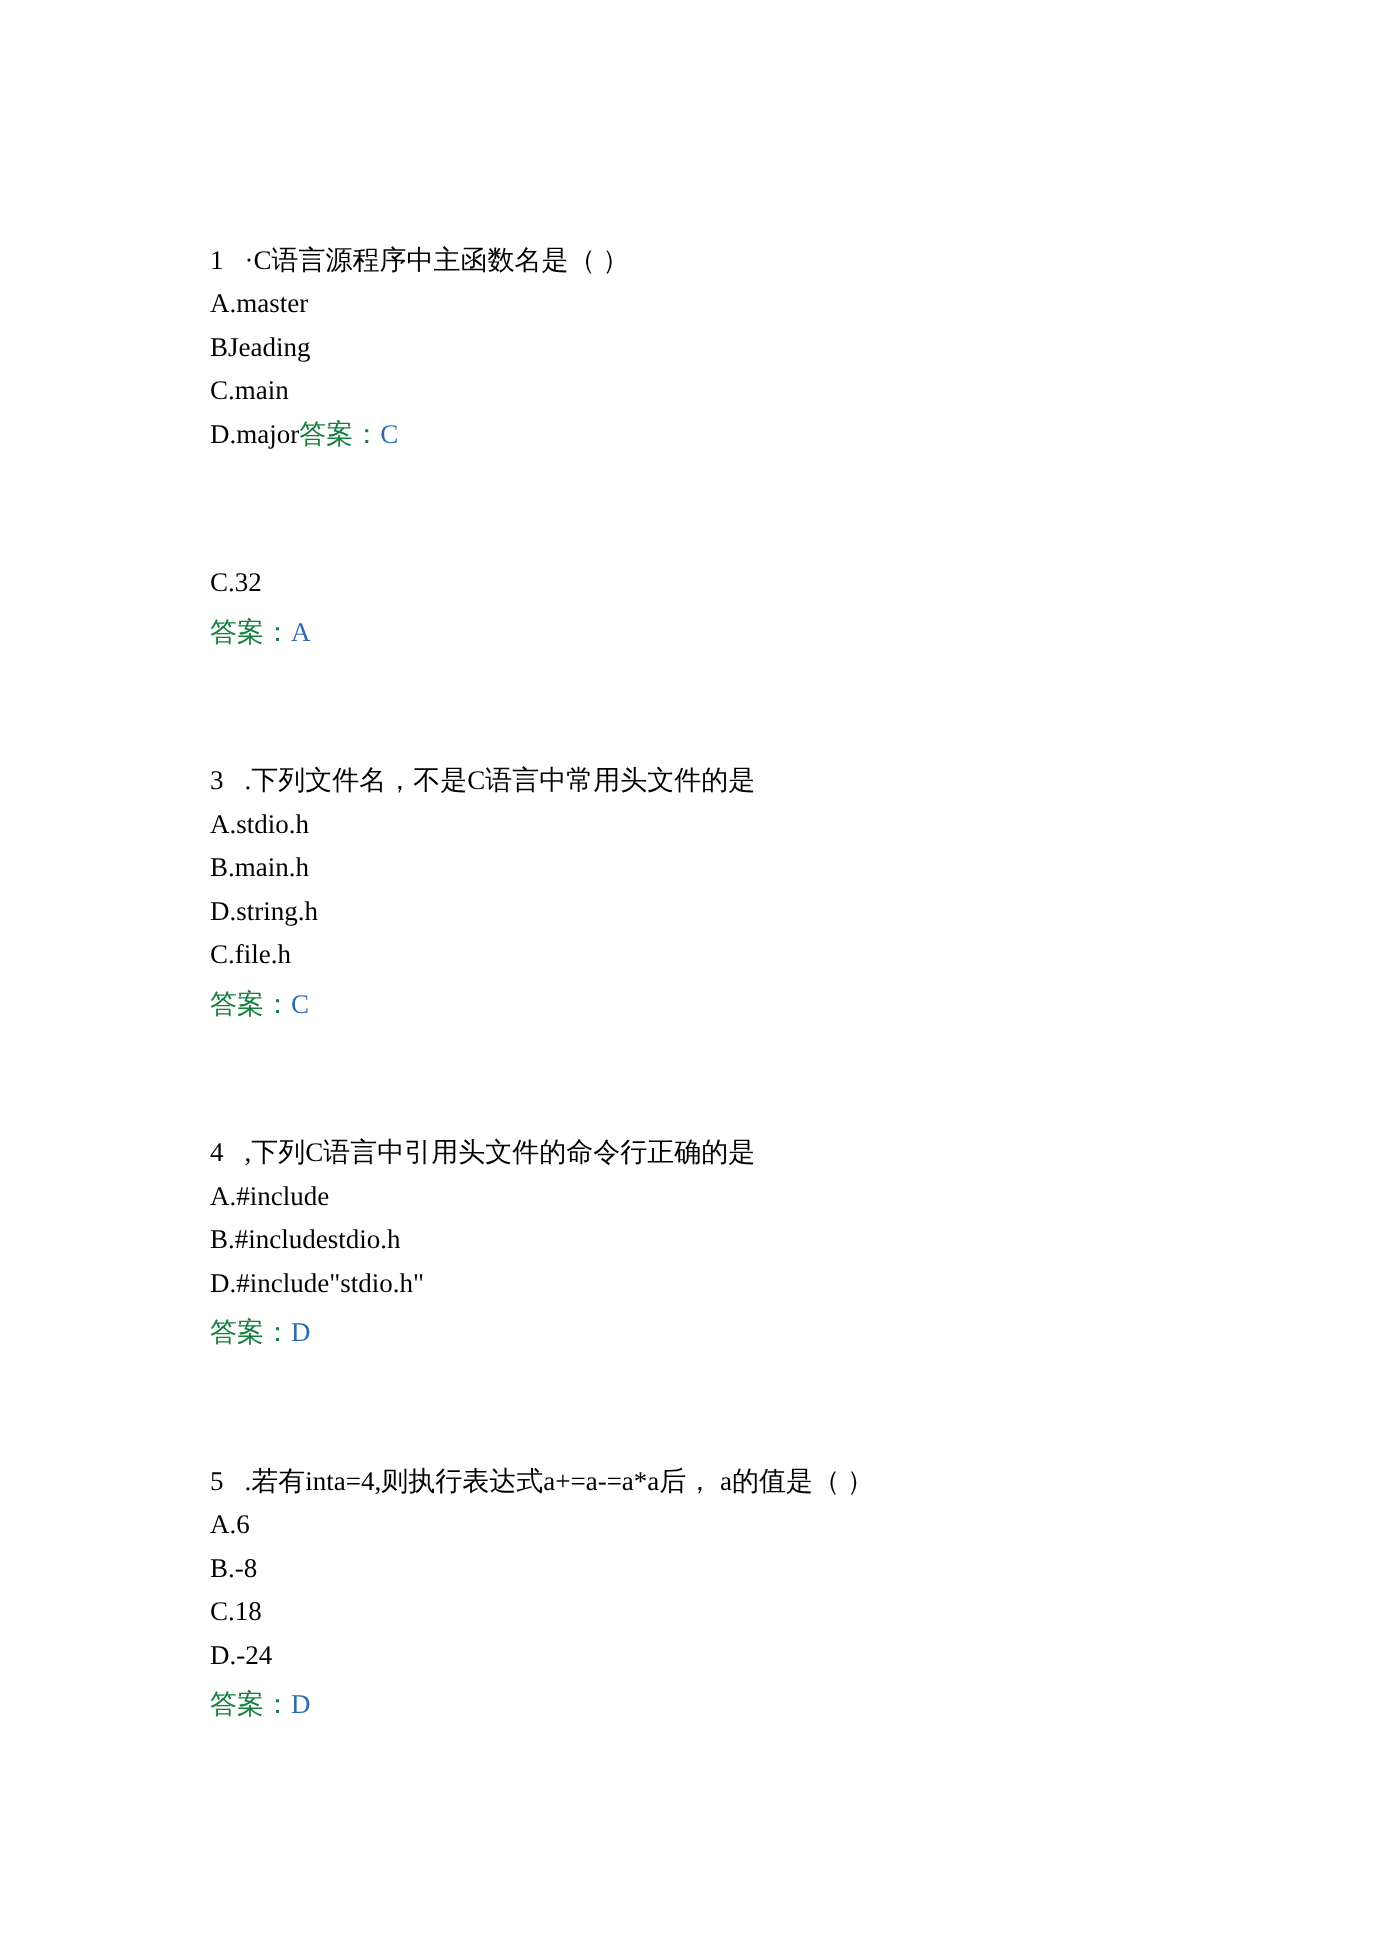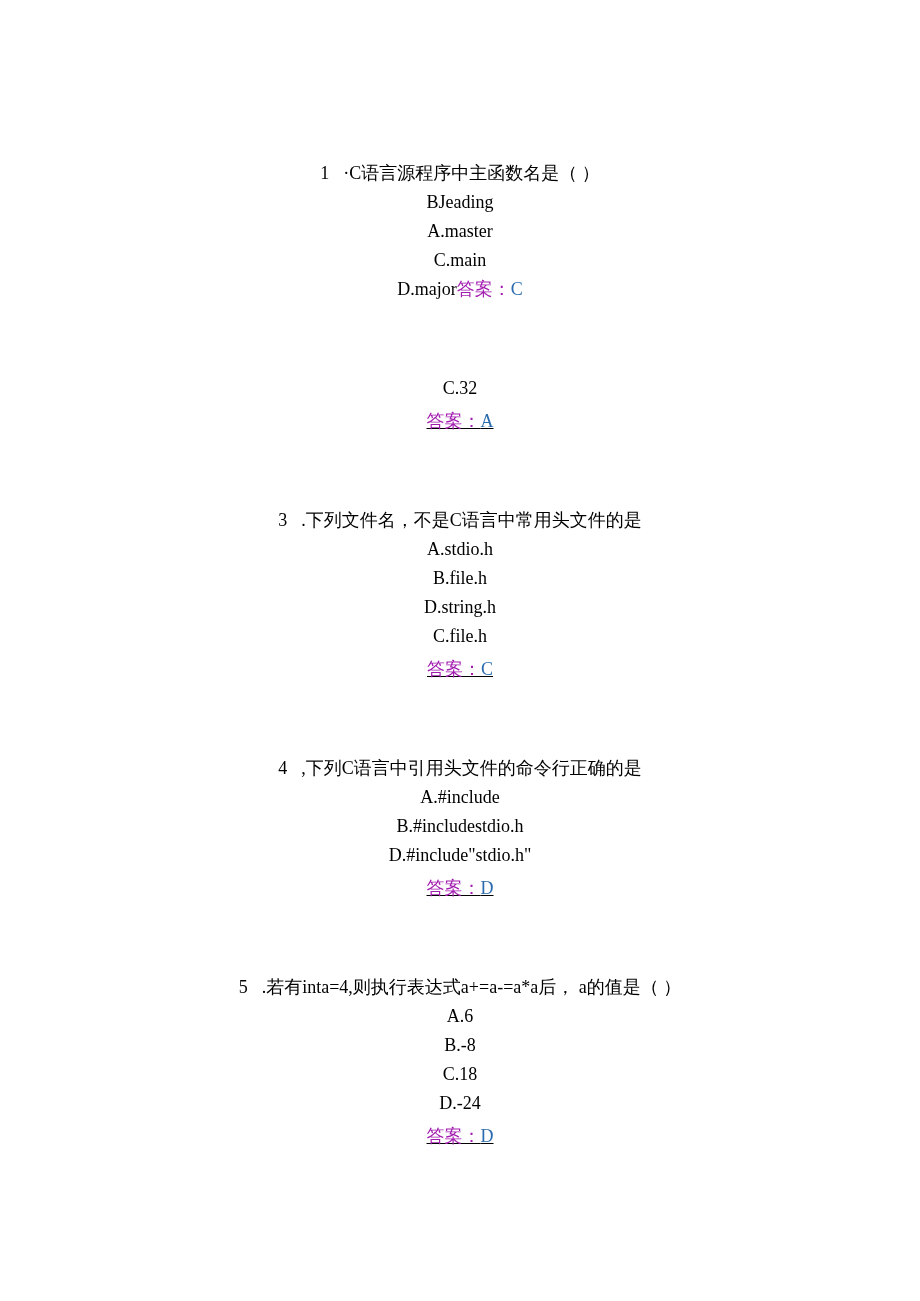--- a/index.html
+++ b/index.html
@@ -12,43 +12,41 @@
       font-family: "SimSun", "宋体", serif;
       width: 920px;
       min-height: 1301px;
       padding: 160px 140px 100px 140px;
       font-size: 18px;
       line-height: 1.5;
       color: #000;
     }
     .question {
       margin-bottom: 72px;
-      text-align: center;
     }
     .question:last-child {
       margin-bottom: 0;
     }
     .q-number {
       display: inline;
     }
     .q-text {
       display: inline;
     }
     .q-line {
       margin-bottom: 2px;
     }
     .option {
       margin-bottom: 2px;
     }
     .answer-line {
       margin-top: 6px;
-      text-decoration: underline;
     }
     .answer-label {
-      color: #a21caf;
+      color: #15803d;
     }
     .answer-value {
       color: #2b6cb0;
     }
     .blank {
       display: inline-block;
       border-bottom: 1px solid #000;
       width: 80px;
       height: 1em;
       vertical-align: baseline;
@@ -58,41 +56,41 @@
       width: 14px;
     }
   </style>
 </head>
 <body>
 
 <div class="question">
   <div class="q-line">
     <span class="q-number">1</span><span class="num-gap"></span><span>·</span><span class="q-text">C语言源程序中主函数名是（ ）</span>
   </div>
+  <div class="option">A.master</div>
   <div class="option">BJeading</div>
-  <div class="option">A.master</div>
   <div class="option">C.main</div>
   <div class="option">
     <span>D.major</span><span class="answer-label">答案：</span><span class="answer-value">C</span>
   </div>
 </div>
 
 <div class="question">
   <div class="option">C.32</div>
   <div class="answer-line">
     <span class="answer-label">答案：</span><span class="answer-value">A</span>
   </div>
 </div>
 
 <div class="question">
   <div class="q-line">
     <span class="q-number">3</span><span class="num-gap"></span><span>.</span><span class="q-text">下列文件名，不是C语言中常用头文件的是</span>
   </div>
   <div class="option">A.stdio.h</div>
-  <div class="option">B.file.h</div>
+  <div class="option">B.main.h</div>
   <div class="option">D.string.h</div>
   <div class="option">C.file.h</div>
   <div class="answer-line">
     <span class="answer-label">答案：</span><span class="answer-value">C</span>
   </div>
 </div>
 
 <div class="question">
   <div class="q-line">
     <span class="q-number">4</span><span class="num-gap"></span><span>,</span><span class="q-text">下列C语言中引用头文件的命令行正确的是</span>

